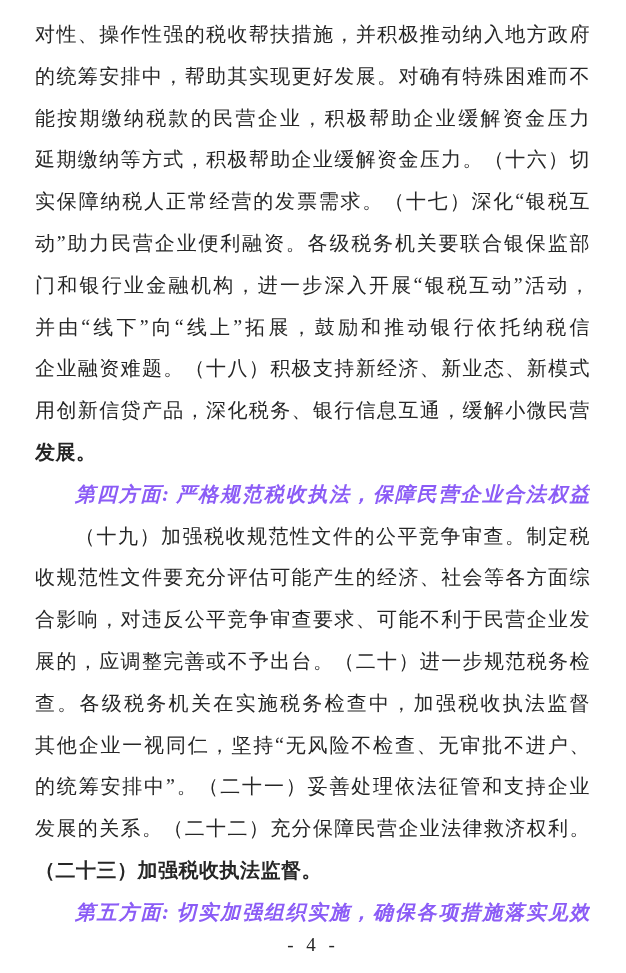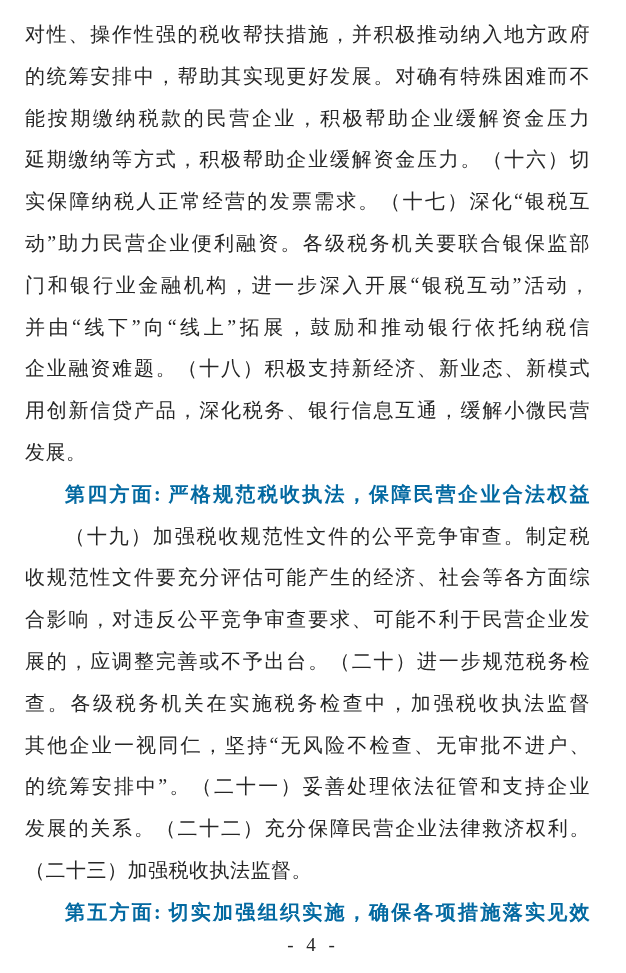--- a/index.html
+++ b/index.html
@@ -10,42 +10,44 @@
     overflow: hidden;
   }
   body {
     position: relative;
     font-family: "Liberation Serif", "DejaVu Serif", serif;
     color: #262626;
   }
   .doc-body {
     position: absolute;
     top: 14px;
-    left: 25px;
+    left: 35px;
     right: 36px;
   }
   .line, .heading {
     font-size: 20px;
     line-height: 41.8px;
     height: 41.8px;
     text-align: justify;
     text-align-last: justify;
     text-justify: inter-character;
     letter-spacing: 0.5px;
     overflow: hidden;
   }
   .line.indent { text-indent: 2em; }
   .line.last {
     text-align: center;
     text-align-last: left;
+    font-weight: bold;
   }
   .heading {
     font-weight: 700;
-    color: #0369a1;
+    color: #8b5cf6;
     text-indent: 2em;
+    font-style: italic;
   }
   .page-footer {
     position: absolute;
     top: 934px;
     left: 0;
     width: 100%;
     text-align: center;
   }
   .page-number {
     font-size: 19px;

